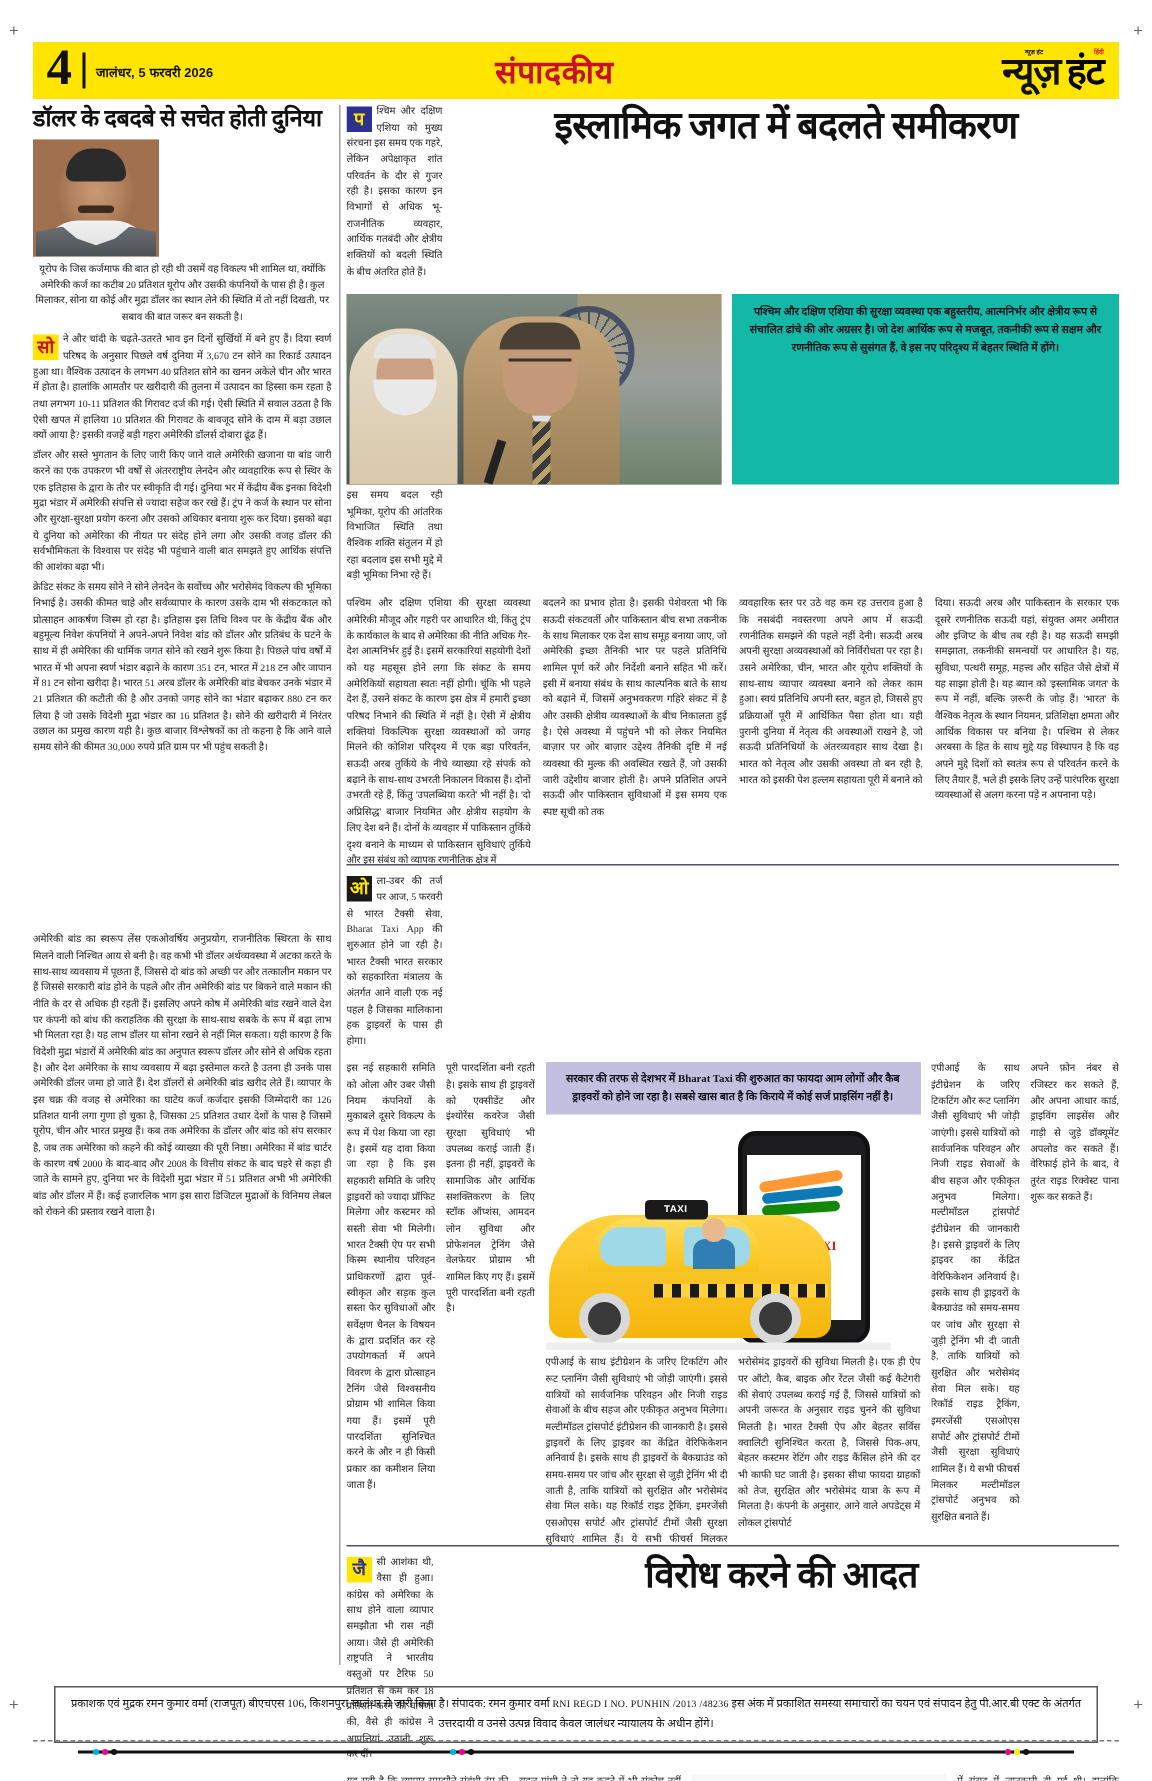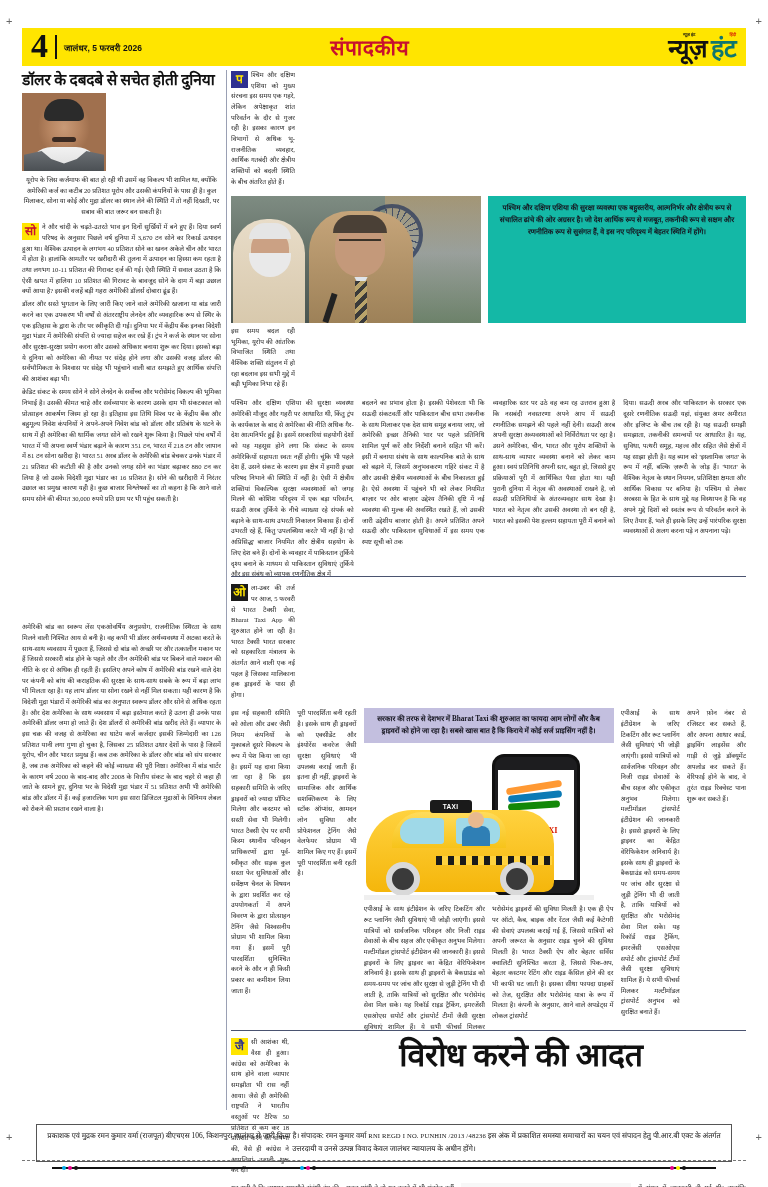--- a/index.html
+++ b/index.html
@@ -46,21 +46,21 @@
   .brand-top { display:flex; gap:34px; }
   .brand-tiny { font-size:4.2px; font-weight:bold; color:#111; line-height:1.1; text-align:center; }
   .brand-tiny.red { color:#d81e05; }
   .brand-main { display:flex; align-items:baseline;margin-left:31px; }
   .brand-main .b1 {
     font-family:"Liberation Serif", serif; font-weight:bold;
     font-size:25px; color:#111; line-height:.95; letter-spacing:-.5px;
   }
   .brand-main .b2 {
     font-family:"Liberation Serif", serif; font-weight:bold;
-    font-size:25px; color:#0f766e; line-height:.95; margin-left:4px; letter-spacing:-.5px;
+    font-size:25px; color:#000000; line-height:.95; margin-left:4px; letter-spacing:-.5px;
   }
 
   
   .page-body { position:absolute; left:22px; top:70px; width:724px; height:1040px; }
 
   .hrule { border-top:1px solid #9aa0b4; width:100%; }
   .hrule.thick { border-top:1.6px solid #4a5370; }
 
   
   .col-left { position:absolute; left:0; top:0; width:199px; height:1040px; }
@@ -296,21 +296,21 @@
   .taxi-img .ground {
     position:absolute; left:0; bottom:0; width:230px; height:5px; background:#efefef;
   }
 
   
   .art4 { margin-top:6px; }
   .art4-top { display:flex; gap:7px; }
   .art4-intro { width:58px; flex:0 0 58px; }
   .hl4 {
     font-family:"Liberation Serif", serif; font-weight:bold;
-    font-size:32px; line-height:1; color:#111; letter-spacing:-.3px;
+    font-size:24px; line-height:1; color:#111; letter-spacing:-.3px;
     text-align:center; padding-top:2px;
   }
   .art4-mid { display:flex; gap:7px; margin-top:4px; }
   .art4-mid .c { flex:1; }
   .art4-center { width:170px; flex:0 0 170px; }
   .cong-img {
     width:170px; height:96px; position:relative; overflow:hidden;
     background:linear-gradient(180deg,#f4f4f4 0%, #e7e7e7 100%);
   }
   .cong-img .banner {
@@ -397,20 +397,23 @@
     </div>
   </div>
 
   <div class="col-right">
 
     <div class="art2">
       <div class="art2-top">
         <div class="art2-intro body-txt dropcap-para">
           <span class="dropcap blue">प</span>
           <p>श्चिम और दक्षिण एशिया को मुख्य संरचना इस समय एक गहरे, लेकिन अपेक्षाकृत शांत परिवर्तन के दौर से गुजर रही है। इसका कारण इन विभागों से अधिक भू-राजनीतिक व्यवहार, आर्थिक गतबंदी और क्षेत्रीय शक्तियों को बदली स्थिति के बीच अंतरित होते हैं।</p>
+        </div>
+        <div class="art2-head-wrap">
+          <div class="hl2">इस्लामिक जगत में बदलते समीकरण</div>
         </div>
       </div>
 
       <div class="art2-media">
         <div class="photo2">
           <div class="flag"></div>
           <div class="chakra"></div>
           <div class="p-modi">
             <div class="p-modi-face"></div>
             <div class="p-modi-beard"></div>

